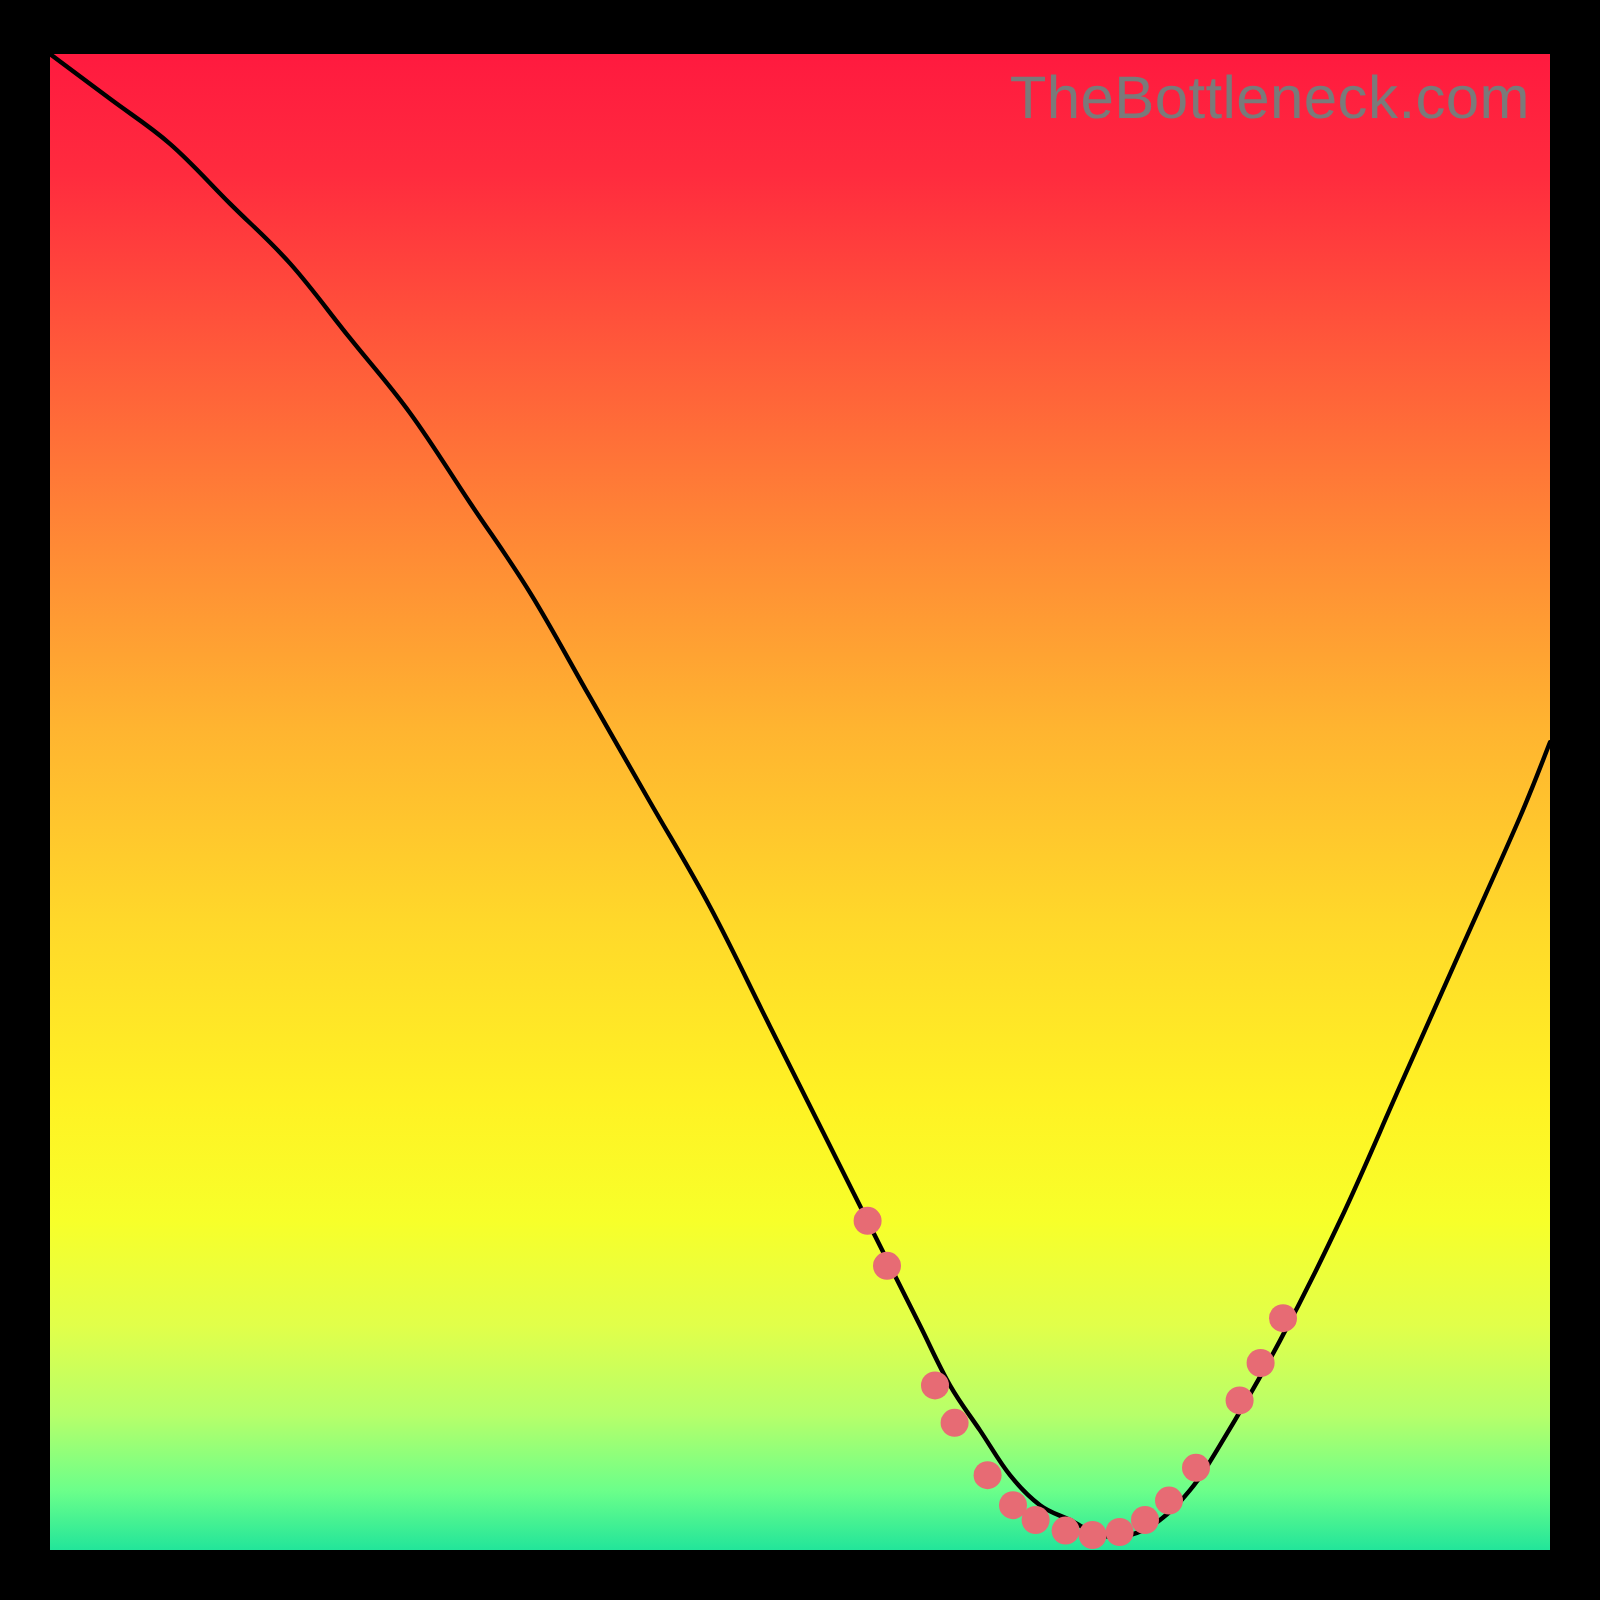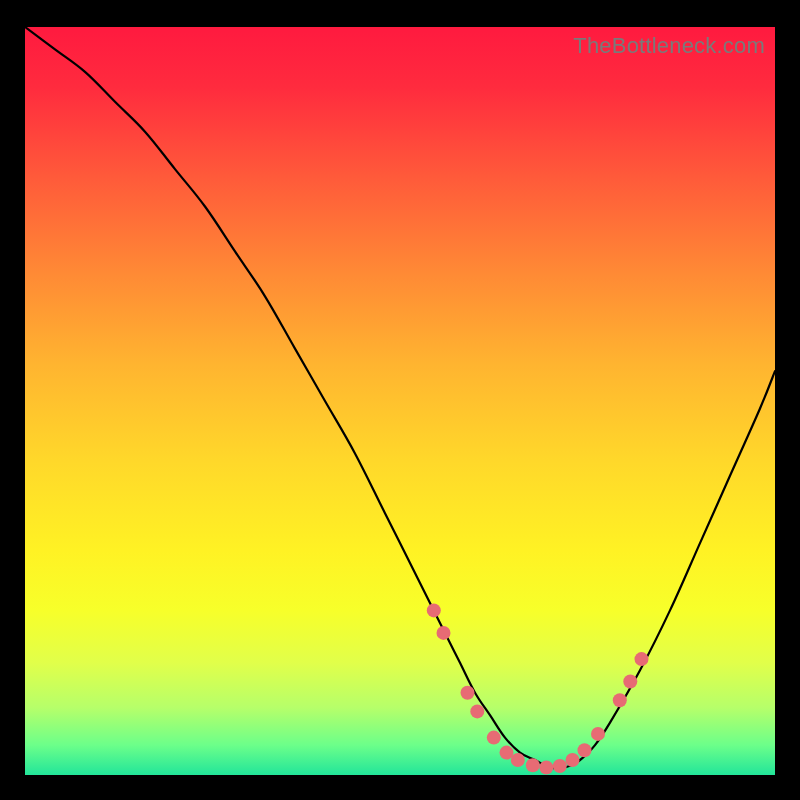--- a/index.html
+++ b/index.html
@@ -30,21 +30,21 @@
       #b6ff6a 91%,
       #6cff8a 96%,
       #22e59a 100%
     );
   }
   .watermark {
     position: absolute;
     top: 6px;
     right: 10px;
     color: #7a7a7a;
-    font-size: 22px;
+    font-size: 30px;
     font-weight: 500;
     letter-spacing: 0.2px;
     z-index: 5;
   }
   svg.curve {
     position: absolute;
     left: 0;
     top: 0;
     width: 750px;
     height: 748px;

